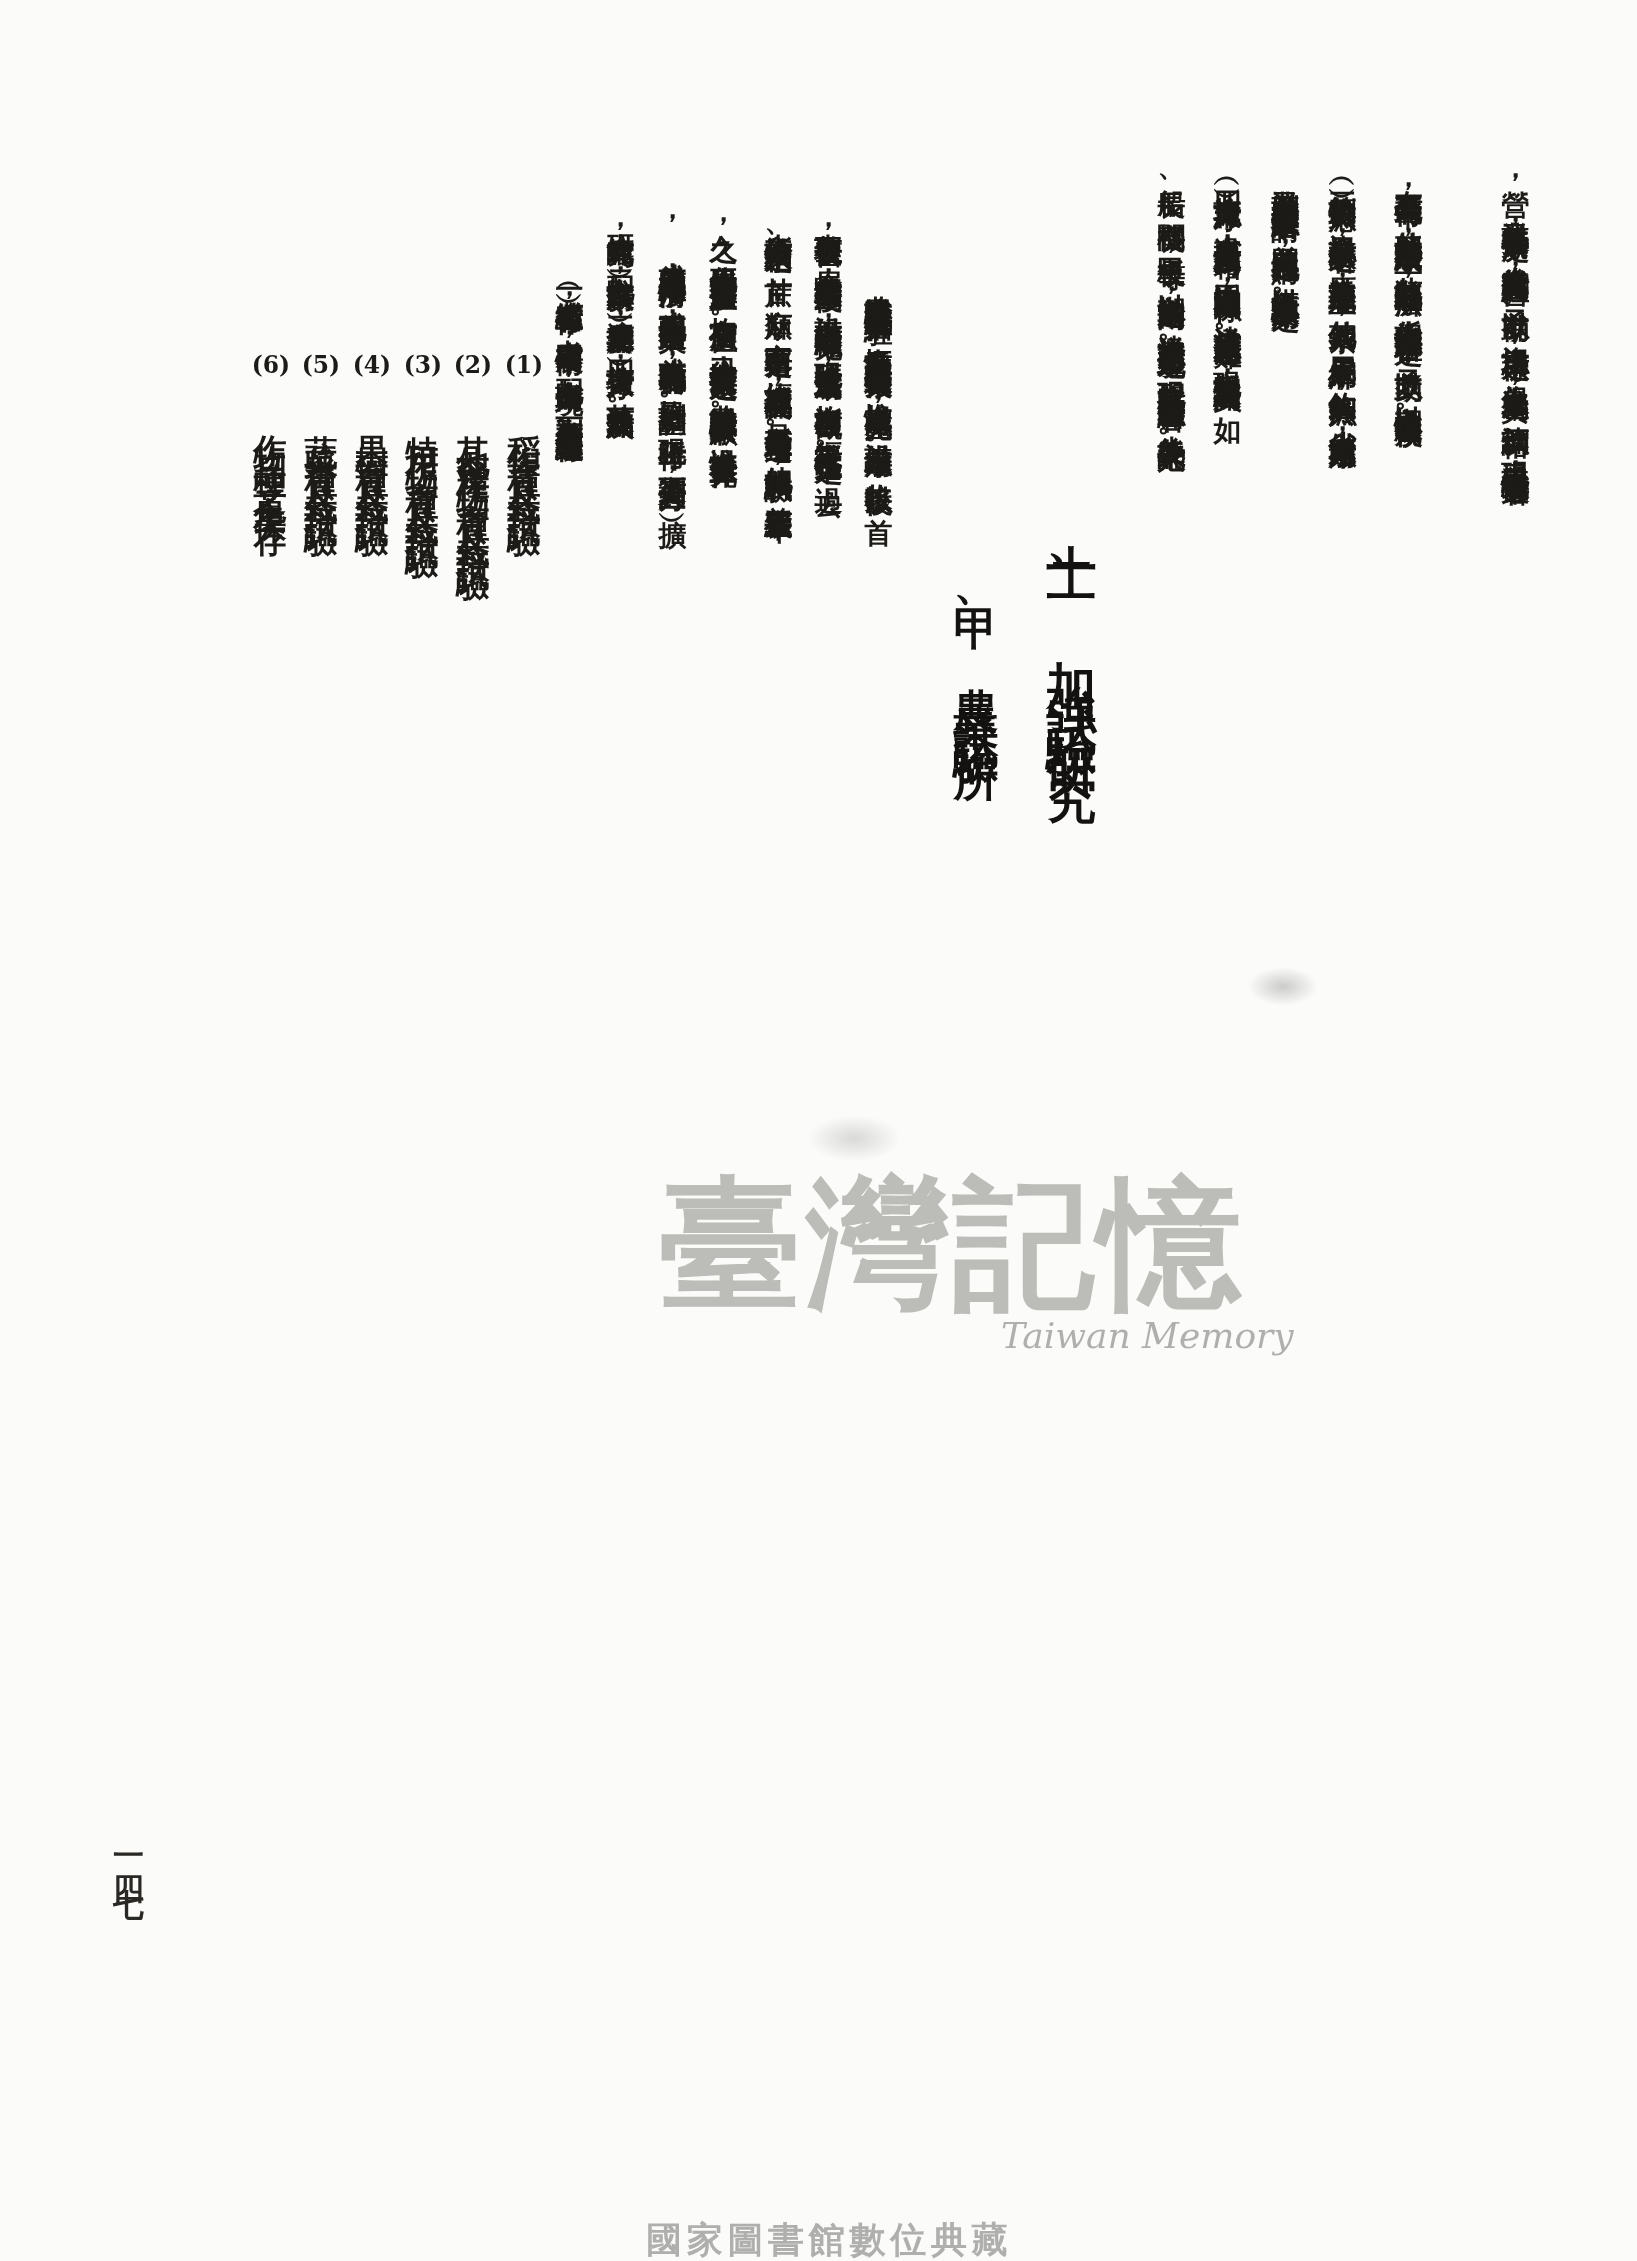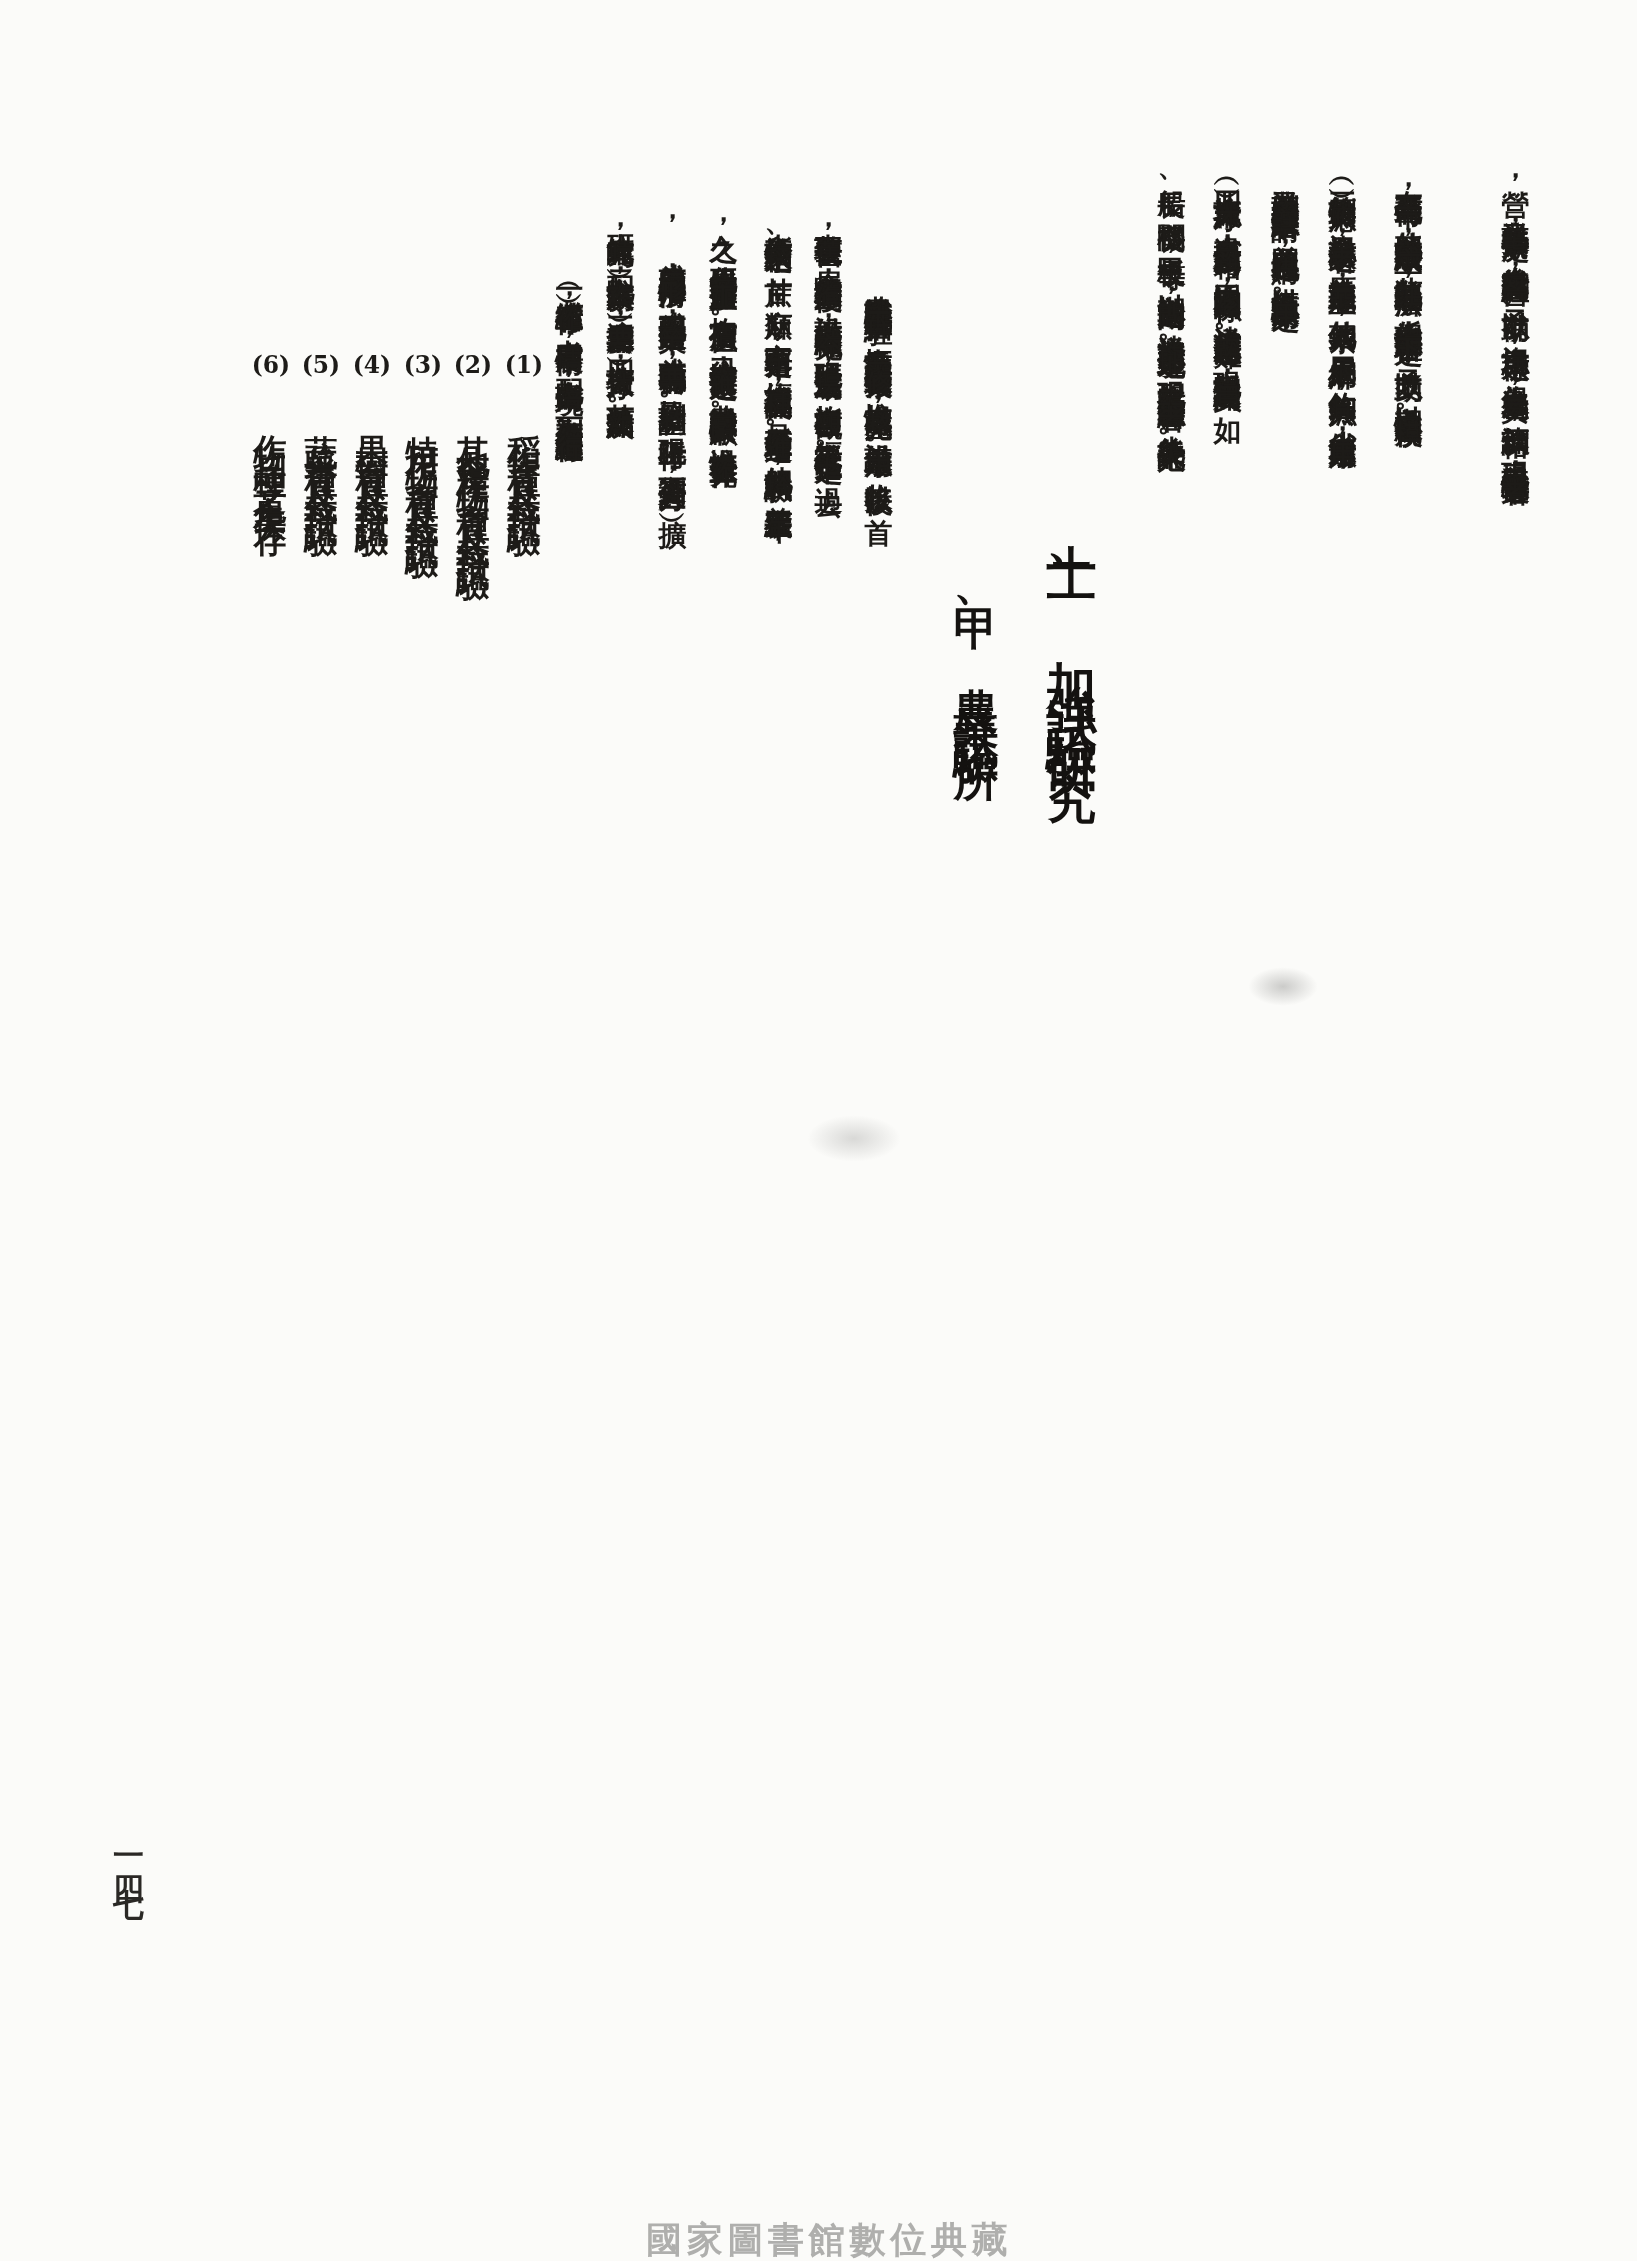--- a/index.html
+++ b/index.html
@@ -112,20 +112,24 @@
   
   .smudge{position:absolute;border-radius:50%;pointer-events:none;}
   .s1{left:1248px;top:967px;width:70px;height:39px;background:radial-gradient(ellipse,rgba(60,60,58,0.25),transparent 70%);}
   .s2{left:807px;top:1115px;width:94px;height:47px;background:radial-gradient(ellipse,rgba(60,60,58,0.18),transparent 70%);}
 </style>
 </head>
 <body>
 
 <div class="page">
 
+  <div class="wm-center">
+    <div class="wm-cjk">臺灣記憶</div>
+    <div class="wm-latin">Taiwan Memory</div>
+  </div>
 
   <div class="vcol" style="left:1493px;top:168px;">營，業已接收者共二十處，今後當獎勵省民經營，予以補助。漁市場之目標，為促進水產貿易，調節價格，現已着手組織恢復營業者，</div>
   <div class="vcol" style="left:1386px;top:168px;">有高雄臺北二市，其他縣市亦當陸續成立，此類登記管理辦法，係望本省漁業於嚴密管理之下，予以獎助，以期迅速恢復舊日規模。</div>
   <div class="vcol" style="left:1320px;top:168px;">（三）策劃物資供應　漁業器材最缺乏者，厥為重油及亞母尼亞，其他鋼索，馬尼麻網，釣鈎等漁具，省內供應亦遠不敷用，</div>
   <div class="vcol" style="left:1263px;top:168px;">業已分別向聯合國善後救濟總署申請，並向國內各地採購，以備漁輪行駛及製冰之用。</div>
   <div class="vcol" style="left:1205px;top:168px;">（四）培育漁業人才　本省過去船員大多均為日籍，近因遣返回國關係，遠洋捕魚人才頗感困難。現擬加緊訓練高級船員，如</div>
   <div class="vcol" style="left:1149px;top:168px;">船長、機關長，甲板長等，以期於適當期間，遠洋漁業能達自主之境地。現配往高雄及基隆各處漁船練習者，先後共計十七人。</div>
 
   <div class="chapter-title" style="left:1035px;top:505px;">十二、加強試驗研究</div>
   <div class="section-title" style="left:943px;top:573px;">甲、農業試驗所</div>

